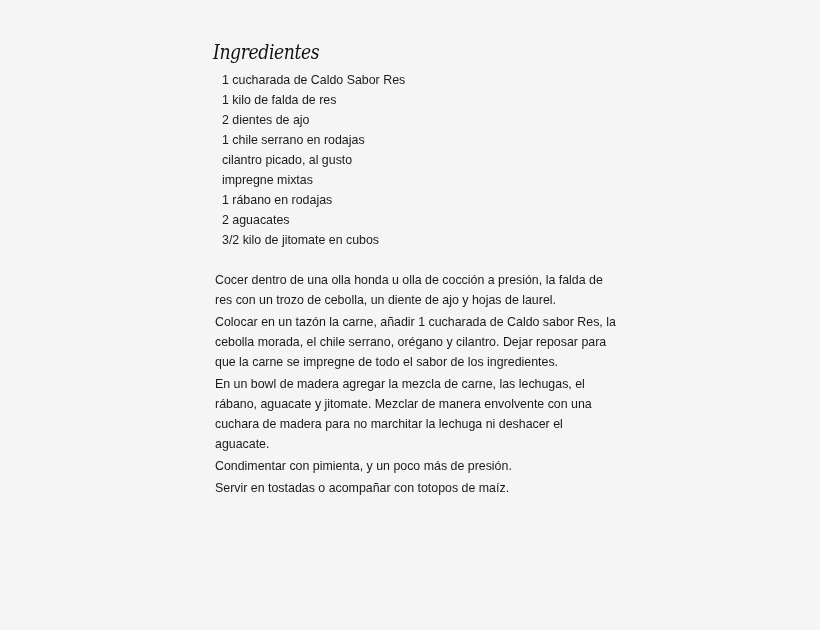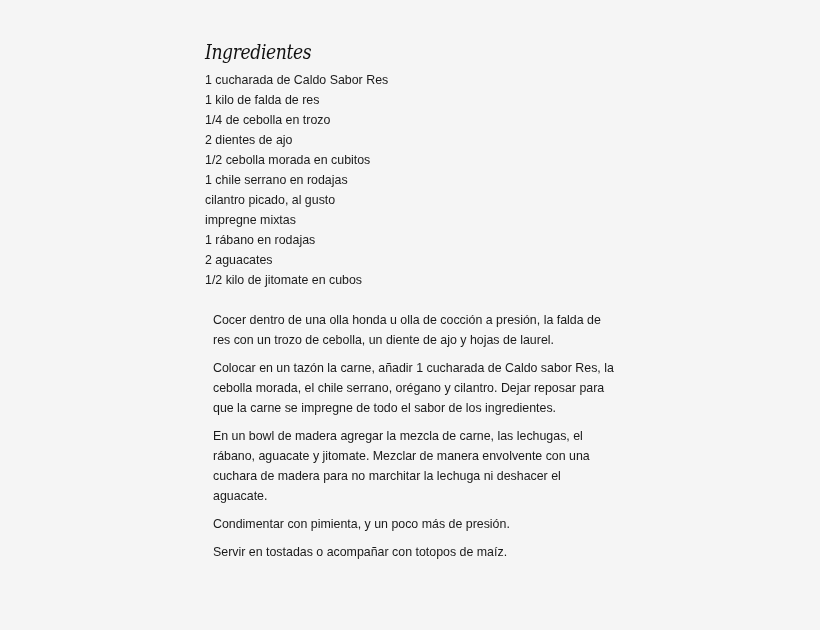--- a/index.html
+++ b/index.html
@@ -10,77 +10,75 @@
       background: #f5f5f5;
       overflow: hidden;
     }
     body {
       position: relative;
       font-family: "Liberation Sans", sans-serif;
       color: #1a1a1a;
     }
     .page {
       position: absolute;
-      left: 205px;
+      left: 213px;
       top: 36px;
       width: 420px;
     }
     .title {
       font-family: "DejaVu Serif", serif;
       font-style: italic;
       font-size: 21px;
       font-weight: normal;
       letter-spacing: -0.5px;
       margin: 0;
       height: 32px;
       line-height: 32px;
       color: #111;
       transform: scaleX(0.82);
       transform-origin: left center;
     }
     .ingredients {
       list-style: none;
-      margin: 0;
+      margin: 9px;
       padding: 0;
       margin-top: 2px;
     }
     .ingredients li {
       font-size: 12.4px;
       line-height: 20px;
       height: 20px;
       white-space: nowrap;
     }
     .instructions {
       margin-top: 20px;
     }
     .instructions p {
-      margin: 8px;
+      margin: 2px;
       font-size: 12.4px;
       line-height: 20px;
       width: 405px;
     }
   </style>
 </head>
 <body>
 
 <div class="page">
   <h2 class="title">Ingredientes</h2>
 
   <ul class="ingredients">
     <li>1 cucharada de Caldo Sabor Res</li>
     <li>1 kilo de falda de res</li>
-    <li>1/4 de cebolla en trozo</li>
     <li>2 dientes de ajo</li>
-    <li>1/2 cebolla morada en cubitos</li>
     <li>1 chile serrano en rodajas</li>
     <li>cilantro picado, al gusto</li>
     <li>impregne mixtas</li>
     <li>1 rábano en rodajas</li>
     <li>2 aguacates</li>
-    <li>1/2 kilo de jitomate en cubos</li>
+    <li>3/2 kilo de jitomate en cubos</li>
   </ul>
 
   <div class="instructions">
     <p>Cocer dentro de una olla honda u olla de cocción a presión, la falda de res con un trozo de cebolla, un diente de ajo y hojas de laurel.</p>
     <p>Colocar en un tazón la carne, añadir 1 cucharada de Caldo sabor Res, la cebolla morada, el chile serrano, orégano y cilantro. Dejar reposar para que la carne se impregne de todo el sabor de los ingredientes.</p>
     <p>En un bowl de madera agregar la mezcla de carne, las lechugas, el rábano, aguacate y jitomate. Mezclar de manera envolvente con una cuchara de madera para no marchitar la lechuga ni deshacer el aguacate.</p>
     <p>Condimentar con pimienta, y un poco más de presión.</p>
     <p>Servir en tostadas o acompañar con totopos de maíz.</p>
   </div>
 </div>

